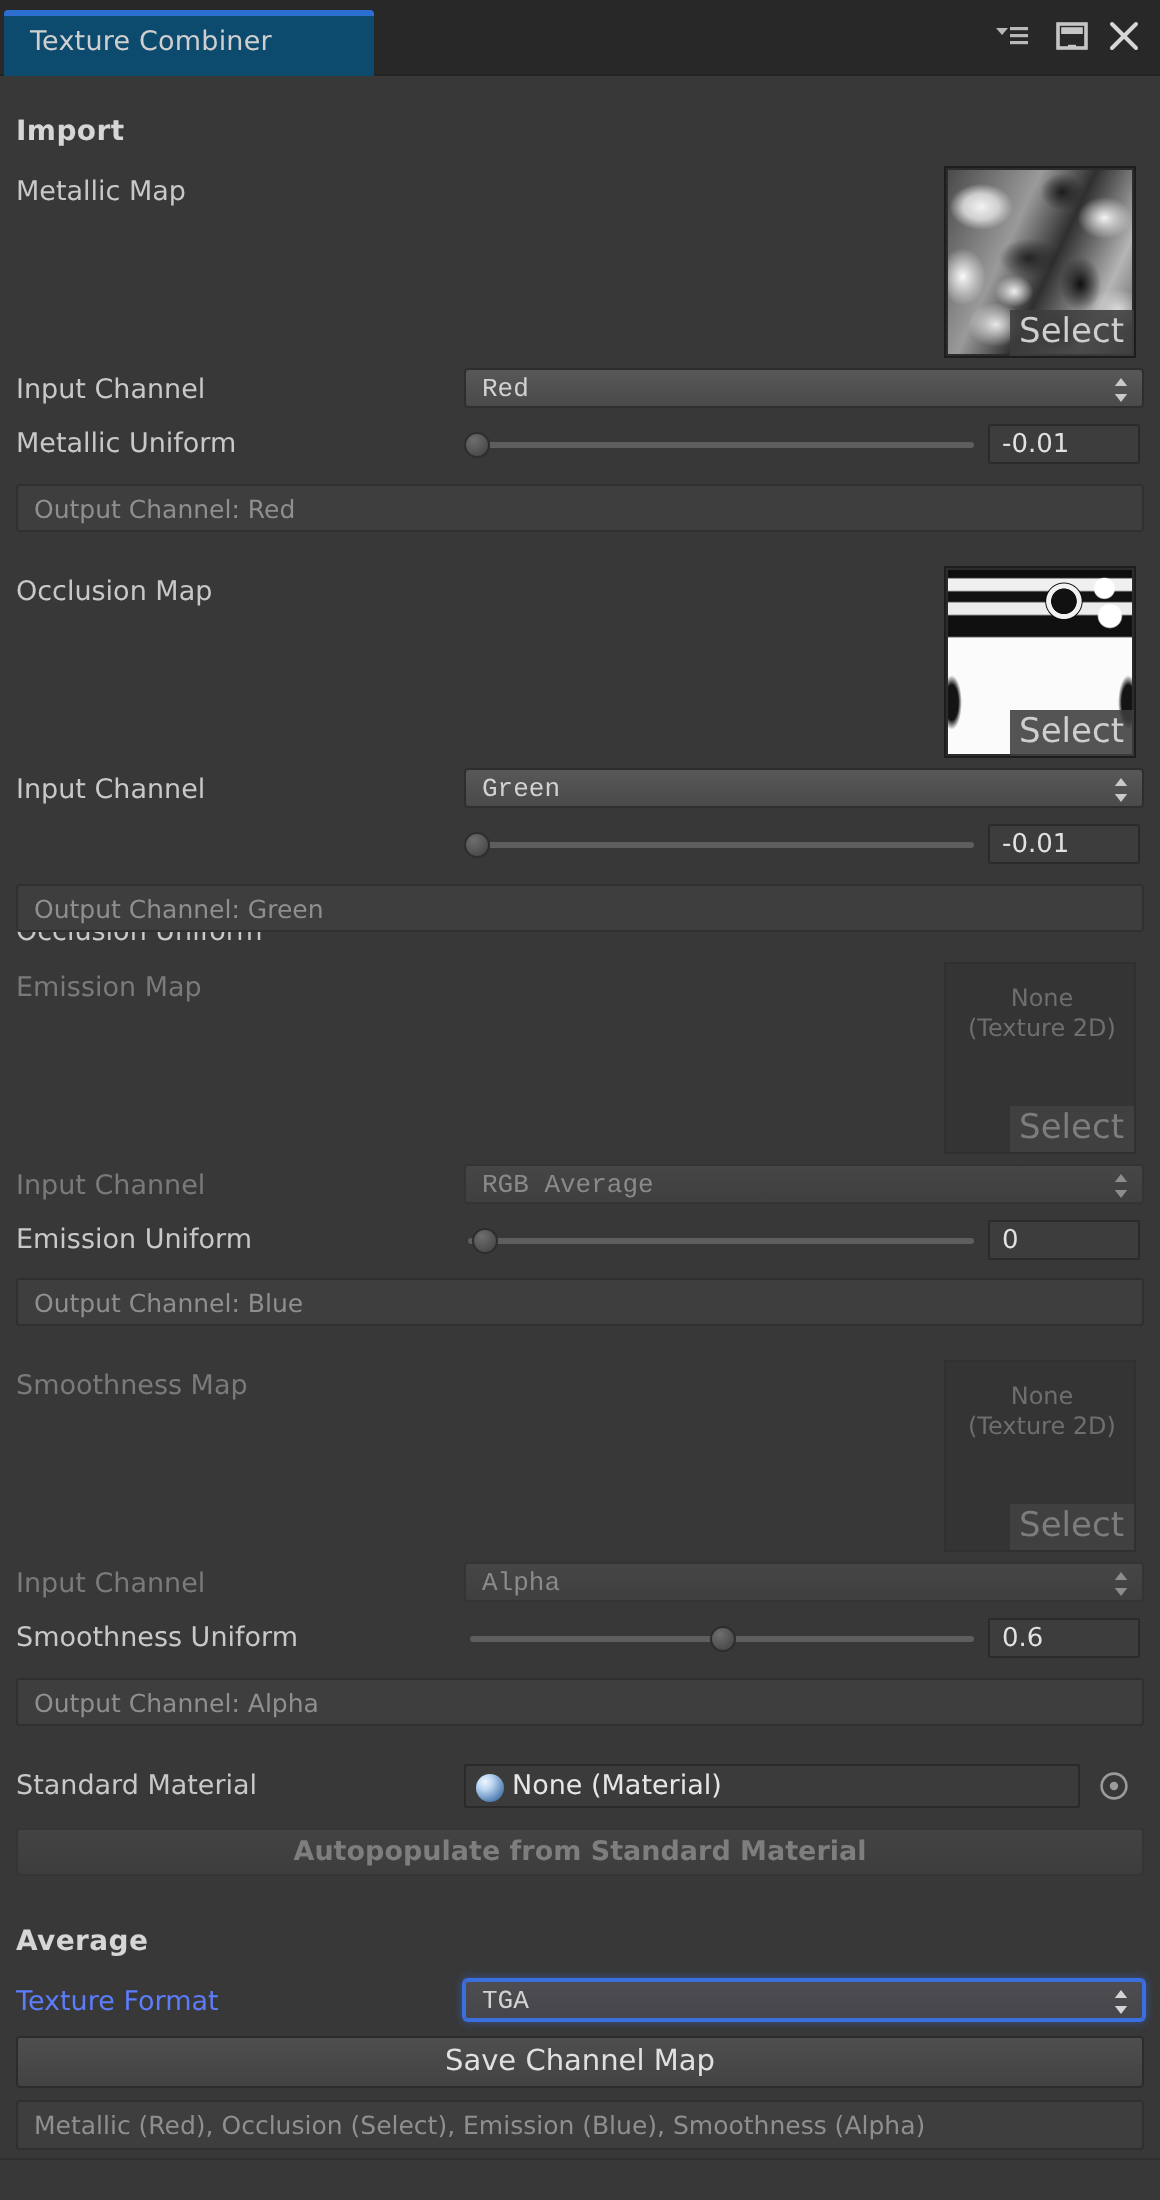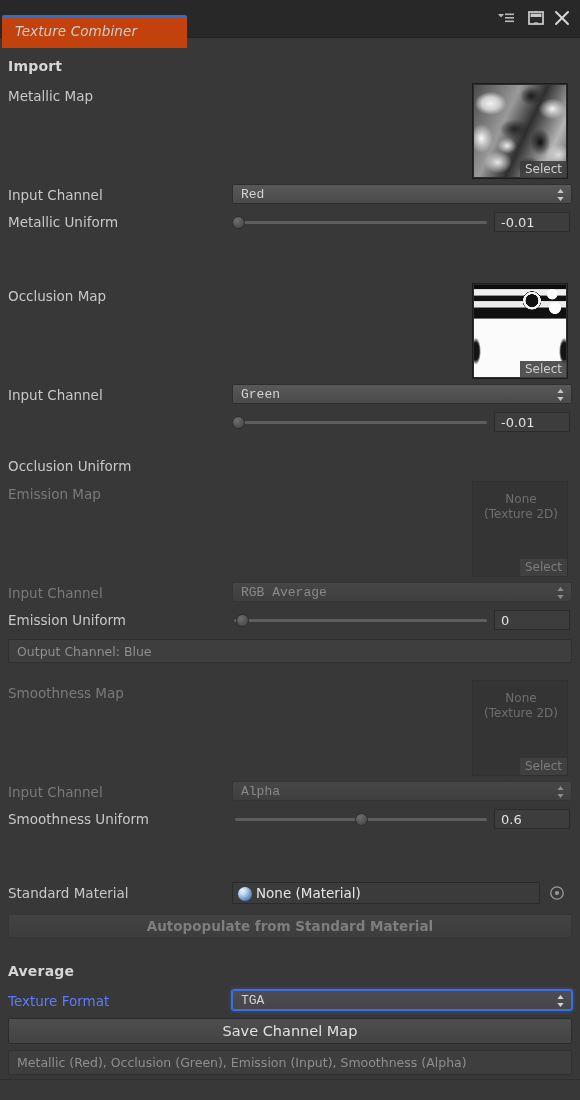--- a/index.html
+++ b/index.html
@@ -29,28 +29,27 @@
   #titlebar {
     position: absolute;
     left: 0; top: 0;
     width: 580px; height: 38px;
     background: #282828;
     border-bottom: 1px solid #232323;
     box-sizing: border-box;
   }
   #tab {
     position: absolute;
-    left: 2px; top: 15px;
+    left: 2px; top: 5px;
     width: 185px; height: 33px;
-    background: #c2410c;
+    background: #0c4a6e;
     border-top: 3px solid #2c6fd1;
     box-sizing: border-box;
     border-top-left-radius: 2px;
     border-top-right-radius: 2px;
-    font-style: italic;
   }
   #tab-label {
     position: absolute;
     left: 13px; top: 5px;
     font-size: 13.5px;
     color: #cfcfcf;
     letter-spacing: 0.1px;
     white-space: nowrap;
   }
   .win-btn {
@@ -116,21 +115,21 @@
     text-align: center;
     font-size: 12px;
     line-height: 15px;
     color: #6e6e6e;
   }
   .objfield .select-btn {
     position: absolute;
     right: 0; bottom: 0;
     padding: 1px 5px 2px 5px;
     background: rgba(60,60,60,0.88);
-    font-size: 12px;
+    font-size: 17px;
     color: #cfcfcf;
     cursor: pointer;
   }
   .objfield.empty .select-btn {
     background: #404040;
     color: #7d7d7d;
   }
 
   
   .dropdown {
@@ -380,20 +379,23 @@
 
     <div class="row-label" style="top:166px;">Metallic Uniform</div>
     <div class="slider" style="left:232px; top:164px; width:255px;">
       <div class="track"></div>
       <div class="knob" style="left: 0px;"></div>
     </div>
     <div class="numfield" style="left:494px; top:164px;">
       <span>-0.01</span>
     </div>
 
+    <div class="helpbox" style="top:194px;">
+      <span>Output Channel: Red</span>
+    </div>
 
     <div class="row-label" style="top:240px;">Occlusion Map</div>
     <div class="objfield" style="left:472px; top:235px;">
       <div class="thumb thumb-occlusion"></div>
       <div class="select-btn">Select</div>
     </div>
 
     <div class="row-label" style="top:339px;">Input Channel</div>
     <div class="dropdown" style="top:336px;">
       <div class="dd-text">Green</div>
@@ -405,20 +407,23 @@
 
     <div class="row-label" style="top:366px;margin-top:44px;">Occlusion Uniform</div>
     <div class="slider" style="left:232px; top:364px; width:255px;">
       <div class="track"></div>
       <div class="knob" style="left: 0px;"></div>
     </div>
     <div class="numfield" style="left:494px; top:364px;">
       <span>-0.01</span>
     </div>
 
+    <div class="helpbox" style="top:394px;">
+      <span>Output Channel: Green</span>
+    </div>
 
     <div class="row-label dim" style="top:438px;">Emission Map</div>
     <div class="objfield empty" style="left:472px; top:433px;">
       <div class="none-text">
         <div>None</div>
         <div>(Texture 2D)</div>
       </div>
       <div class="select-btn">Select</div>
     </div>
 
@@ -464,20 +469,23 @@
 
     <div class="row-label" style="top:763px;">Smoothness Uniform</div>
     <div class="slider" style="left:235px; top:761px; width:252px;">
       <div class="track"></div>
       <div class="knob" style="left: 119.5px;"></div>
     </div>
     <div class="numfield" style="left:494px; top:761px;">
       <span>0.6</span>
     </div>
 
+    <div class="helpbox" style="top:791px;">
+      <span>Output Channel: Alpha</span>
+    </div>
 
     <div class="row-label" style="top:837px;">Standard Material</div>
     <div class="objref" style="top:834px;">
       <div class="sphere"></div>
       <div class="objref-text">None (Material)</div>
     </div>
     <div id="picker-btn" style="top:837px;">
       <svg width="16" height="16" viewBox="0 0 16 16">
         <circle cx="8" cy="8" r="6.2" fill="none" stroke="#9b9b9b" stroke-width="1.3"></circle>
         <circle cx="8" cy="8" r="2.1" fill="#9b9b9b"></circle>
@@ -497,19 +505,19 @@
         <path d="M4.5 1 L7.6 5 L1.4 5 Z" fill="#d4d4d4"></path>
         <path d="M4.5 13 L7.6 9 L1.4 9 Z" fill="#d4d4d4"></path>
       </svg>
     </div>
 
     <div class="uibutton" style="top:970px; height:26px;">
       <div class="btn-label" style="top:4px; font-size:14.5px;">Save Channel Map</div>
     </div>
 
     <div class="helpbox" style="top:1002px; height:25px;">
-      <span>Metallic (Red), Occlusion (Green), Emission (Input), Smoothness (Alpha)</span>
+      <span>Metallic (Red), Occlusion (Select), Emission (Blue), Smoothness (Alpha)</span>
     </div>
 
   </div>
 
   <div id="bottom-sep"></div>
 </div>
 
 </body></html>

